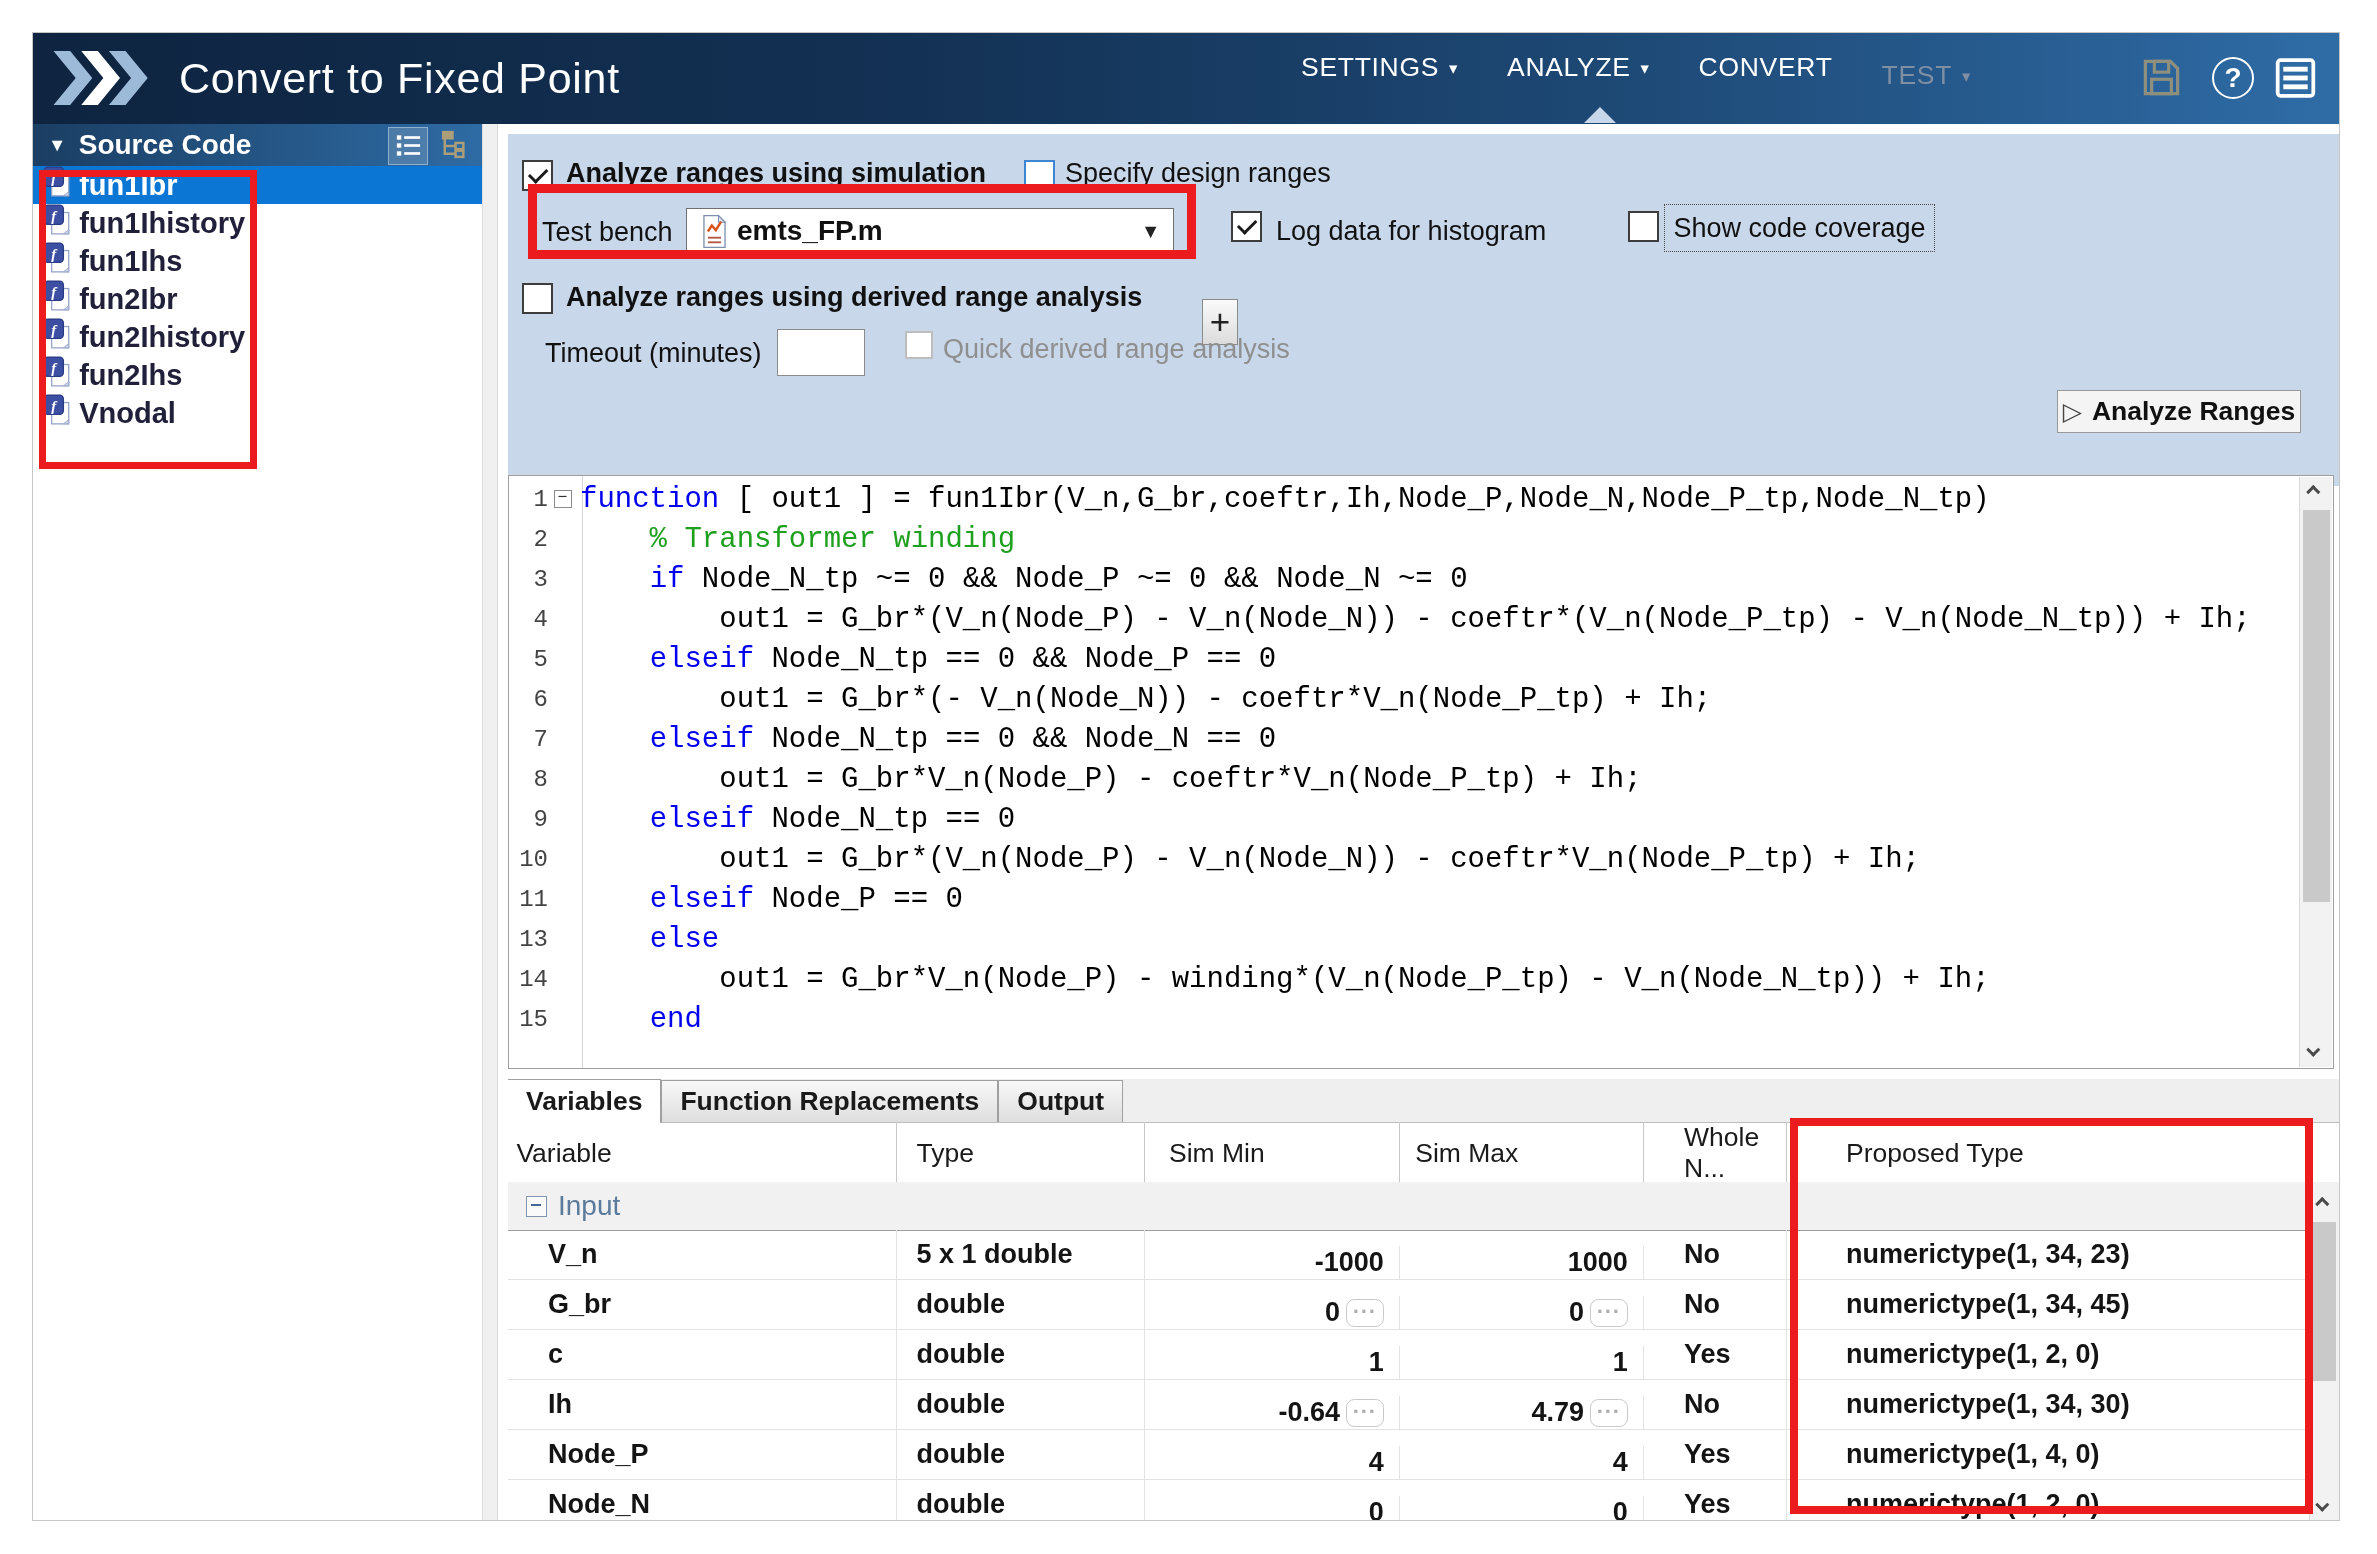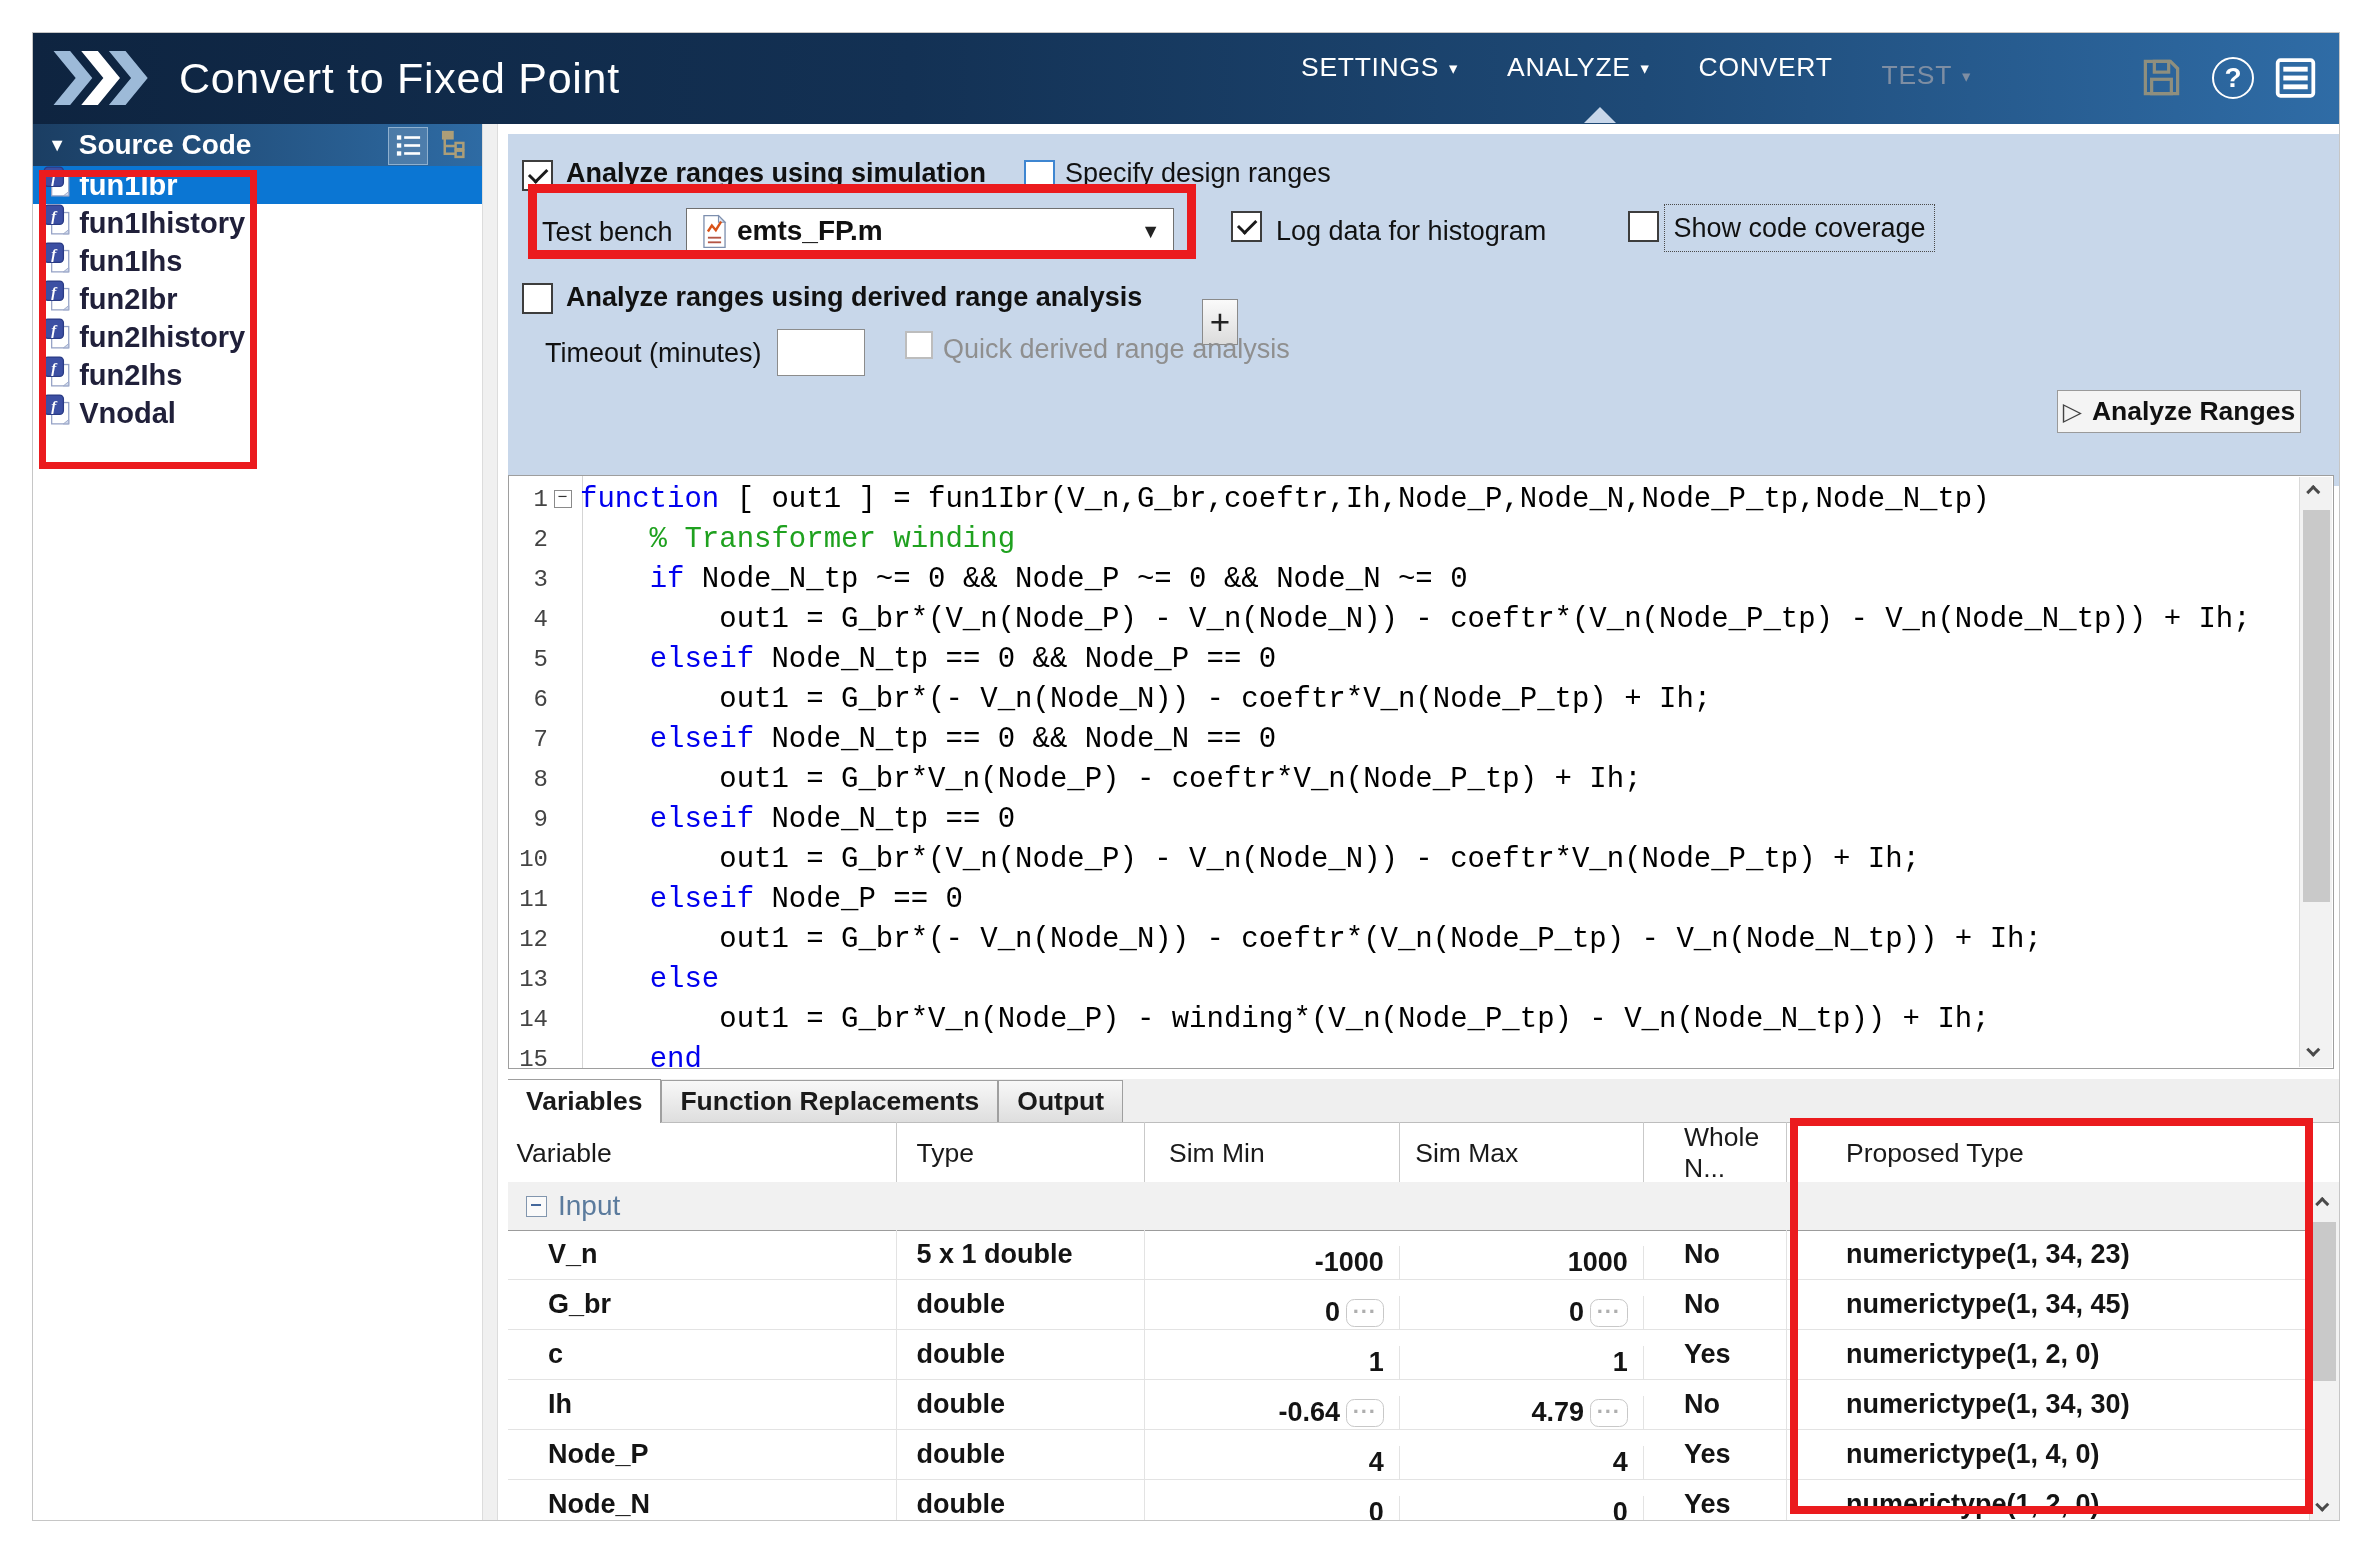--- a/index.html
+++ b/index.html
@@ -344,25 +344,20 @@
           <span class="ln">10</span>
           <span class="foldcol"></span>
           <span class="ct"><span>        out1 = G_br*(V_n(Node_P) - V_n(Node_N)) - coeftr*V_n(Node_P_tp) + Ih;</span></span>
         </div>
         <div class="cl">
           <span class="ln">11</span>
           <span class="foldcol"></span>
           <span class="ct"><span>    </span><span class="kw">elseif</span><span> Node_P == 0</span></span>
         </div>
         <div class="cl">
-          <span class="ln">12</span>
-          <span class="foldcol"></span>
-          <span class="ct"><span>        out1 = G_br*(- V_n(Node_N)) - coeftr*(V_n(Node_P_tp) - V_n(Node_N_tp)) + Ih;</span></span>
-        </div>
-        <div class="cl">
           <span class="ln">13</span>
           <span class="foldcol"></span>
           <span class="ct"><span>    </span><span class="kw">else</span></span>
         </div>
         <div class="cl">
           <span class="ln">14</span>
           <span class="foldcol"></span>
           <span class="ct"><span>        out1 = G_br*V_n(Node_P) - winding*(V_n(Node_P_tp) - V_n(Node_N_tp)) + Ih;</span></span>
         </div>
         <div class="cl">

